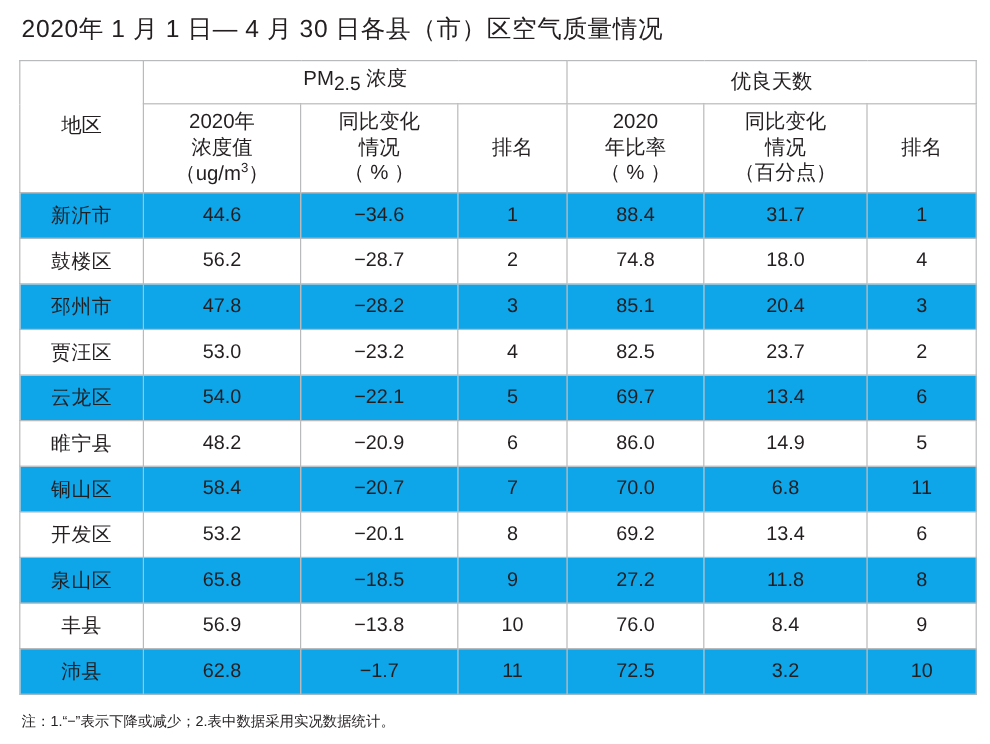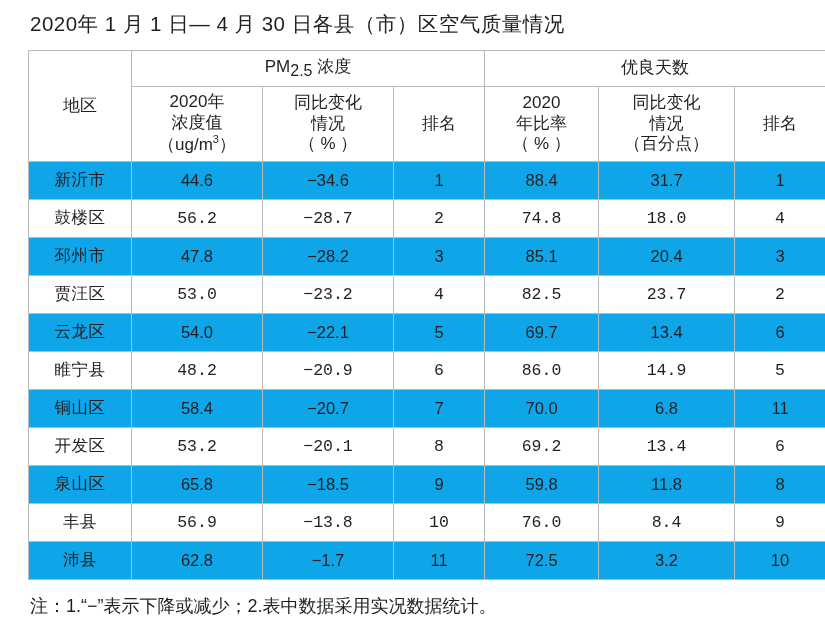--- a/index.html
+++ b/index.html
@@ -11,21 +11,21 @@
     height: 620px;
     background: #ffffff;
     font-family: "Liberation Sans", sans-serif;
     color: #231f20;
     overflow: hidden;
   }
   .page {
     width: 825px;
     height: 620px;
     box-sizing: border-box;
-    padding: 8px 14px 0 28px;
+    padding: 8px 14px 0 16px;
     position: relative;
   }
   .title {
     font-size: 20.5px;
     letter-spacing: 0.5px;
     color: #231f20;
     padding: 2px 0 12px 2px;
     white-space: nowrap;
   }
   table.air {
@@ -62,33 +62,33 @@
   }
   .region-head {
     font-size: 17px;
   }
   table.air tbody td {
     font-size: 16.5px;
     height: 37px;
     padding: 0 2px;
   }
   tbody tr.odd td { background: #0ea5e9; }
-  tbody tr.even td { background: #ffffff; font-family: Liberation Mono, monospace; }
+  tbody tr.even td { background: #ffffff; }
   tbody td.region { font-size: 16.5px; letter-spacing: 0.5px; }
 
   .sup {
     font-size: 11px;
     vertical-align: super;
   }
   .sub-digits {
     font-size: 16px;
     vertical-align: sub;
   }
   .note {
-    font-size: 18px;
+    font-size: 12px;
     padding: 14px 2px 0 2px;
     color: #231f20;
     white-space: nowrap;
   }
   .nowrap { white-space: nowrap; }
 </style>
 </head>
 <body>
 
 <div class="page">
@@ -211,21 +211,21 @@
         <td>8</td>
         <td>69.2</td>
         <td>13.4</td>
         <td>6</td>
       </tr>
       <tr class="odd">
         <td class="region">泉山区</td>
         <td>65.8</td>
         <td>−18.5</td>
         <td>9</td>
-        <td>59.8</td>
+        <td>27.2</td>
         <td>11.8</td>
         <td>8</td>
       </tr>
       <tr class="even">
         <td class="region">丰县</td>
         <td>56.9</td>
         <td>−13.8</td>
         <td>10</td>
         <td>76.0</td>
         <td>8.4</td>

